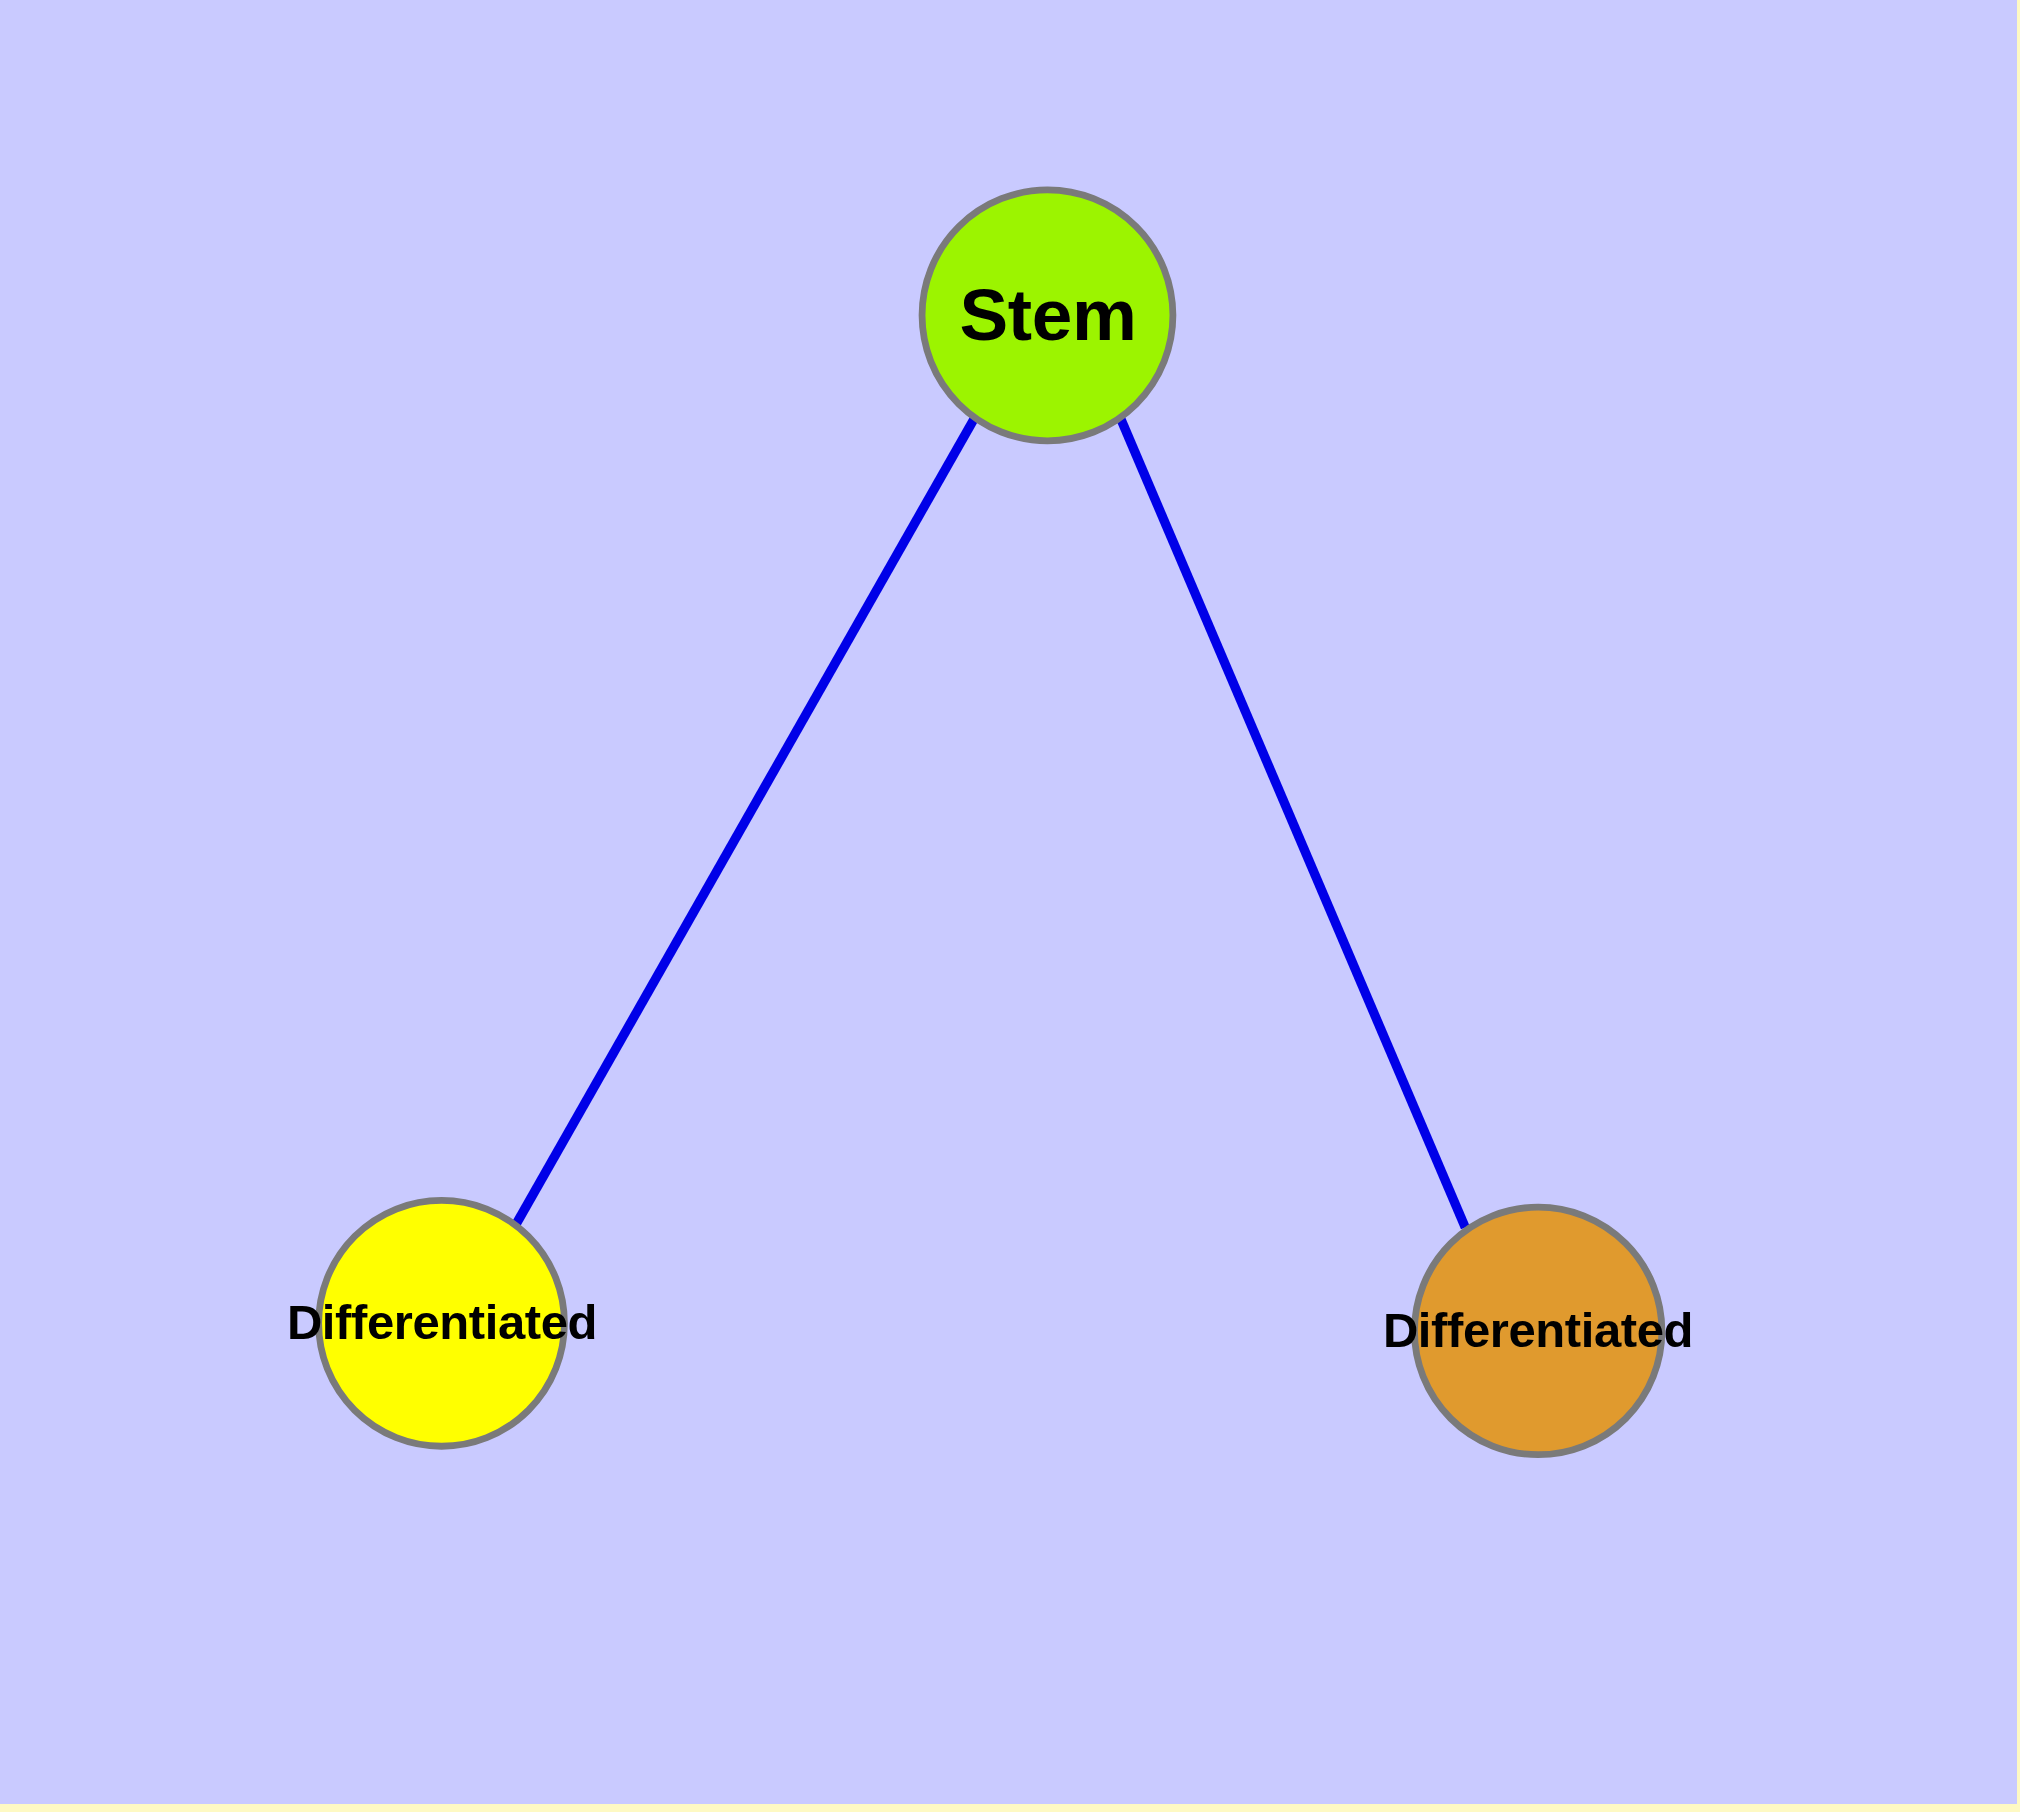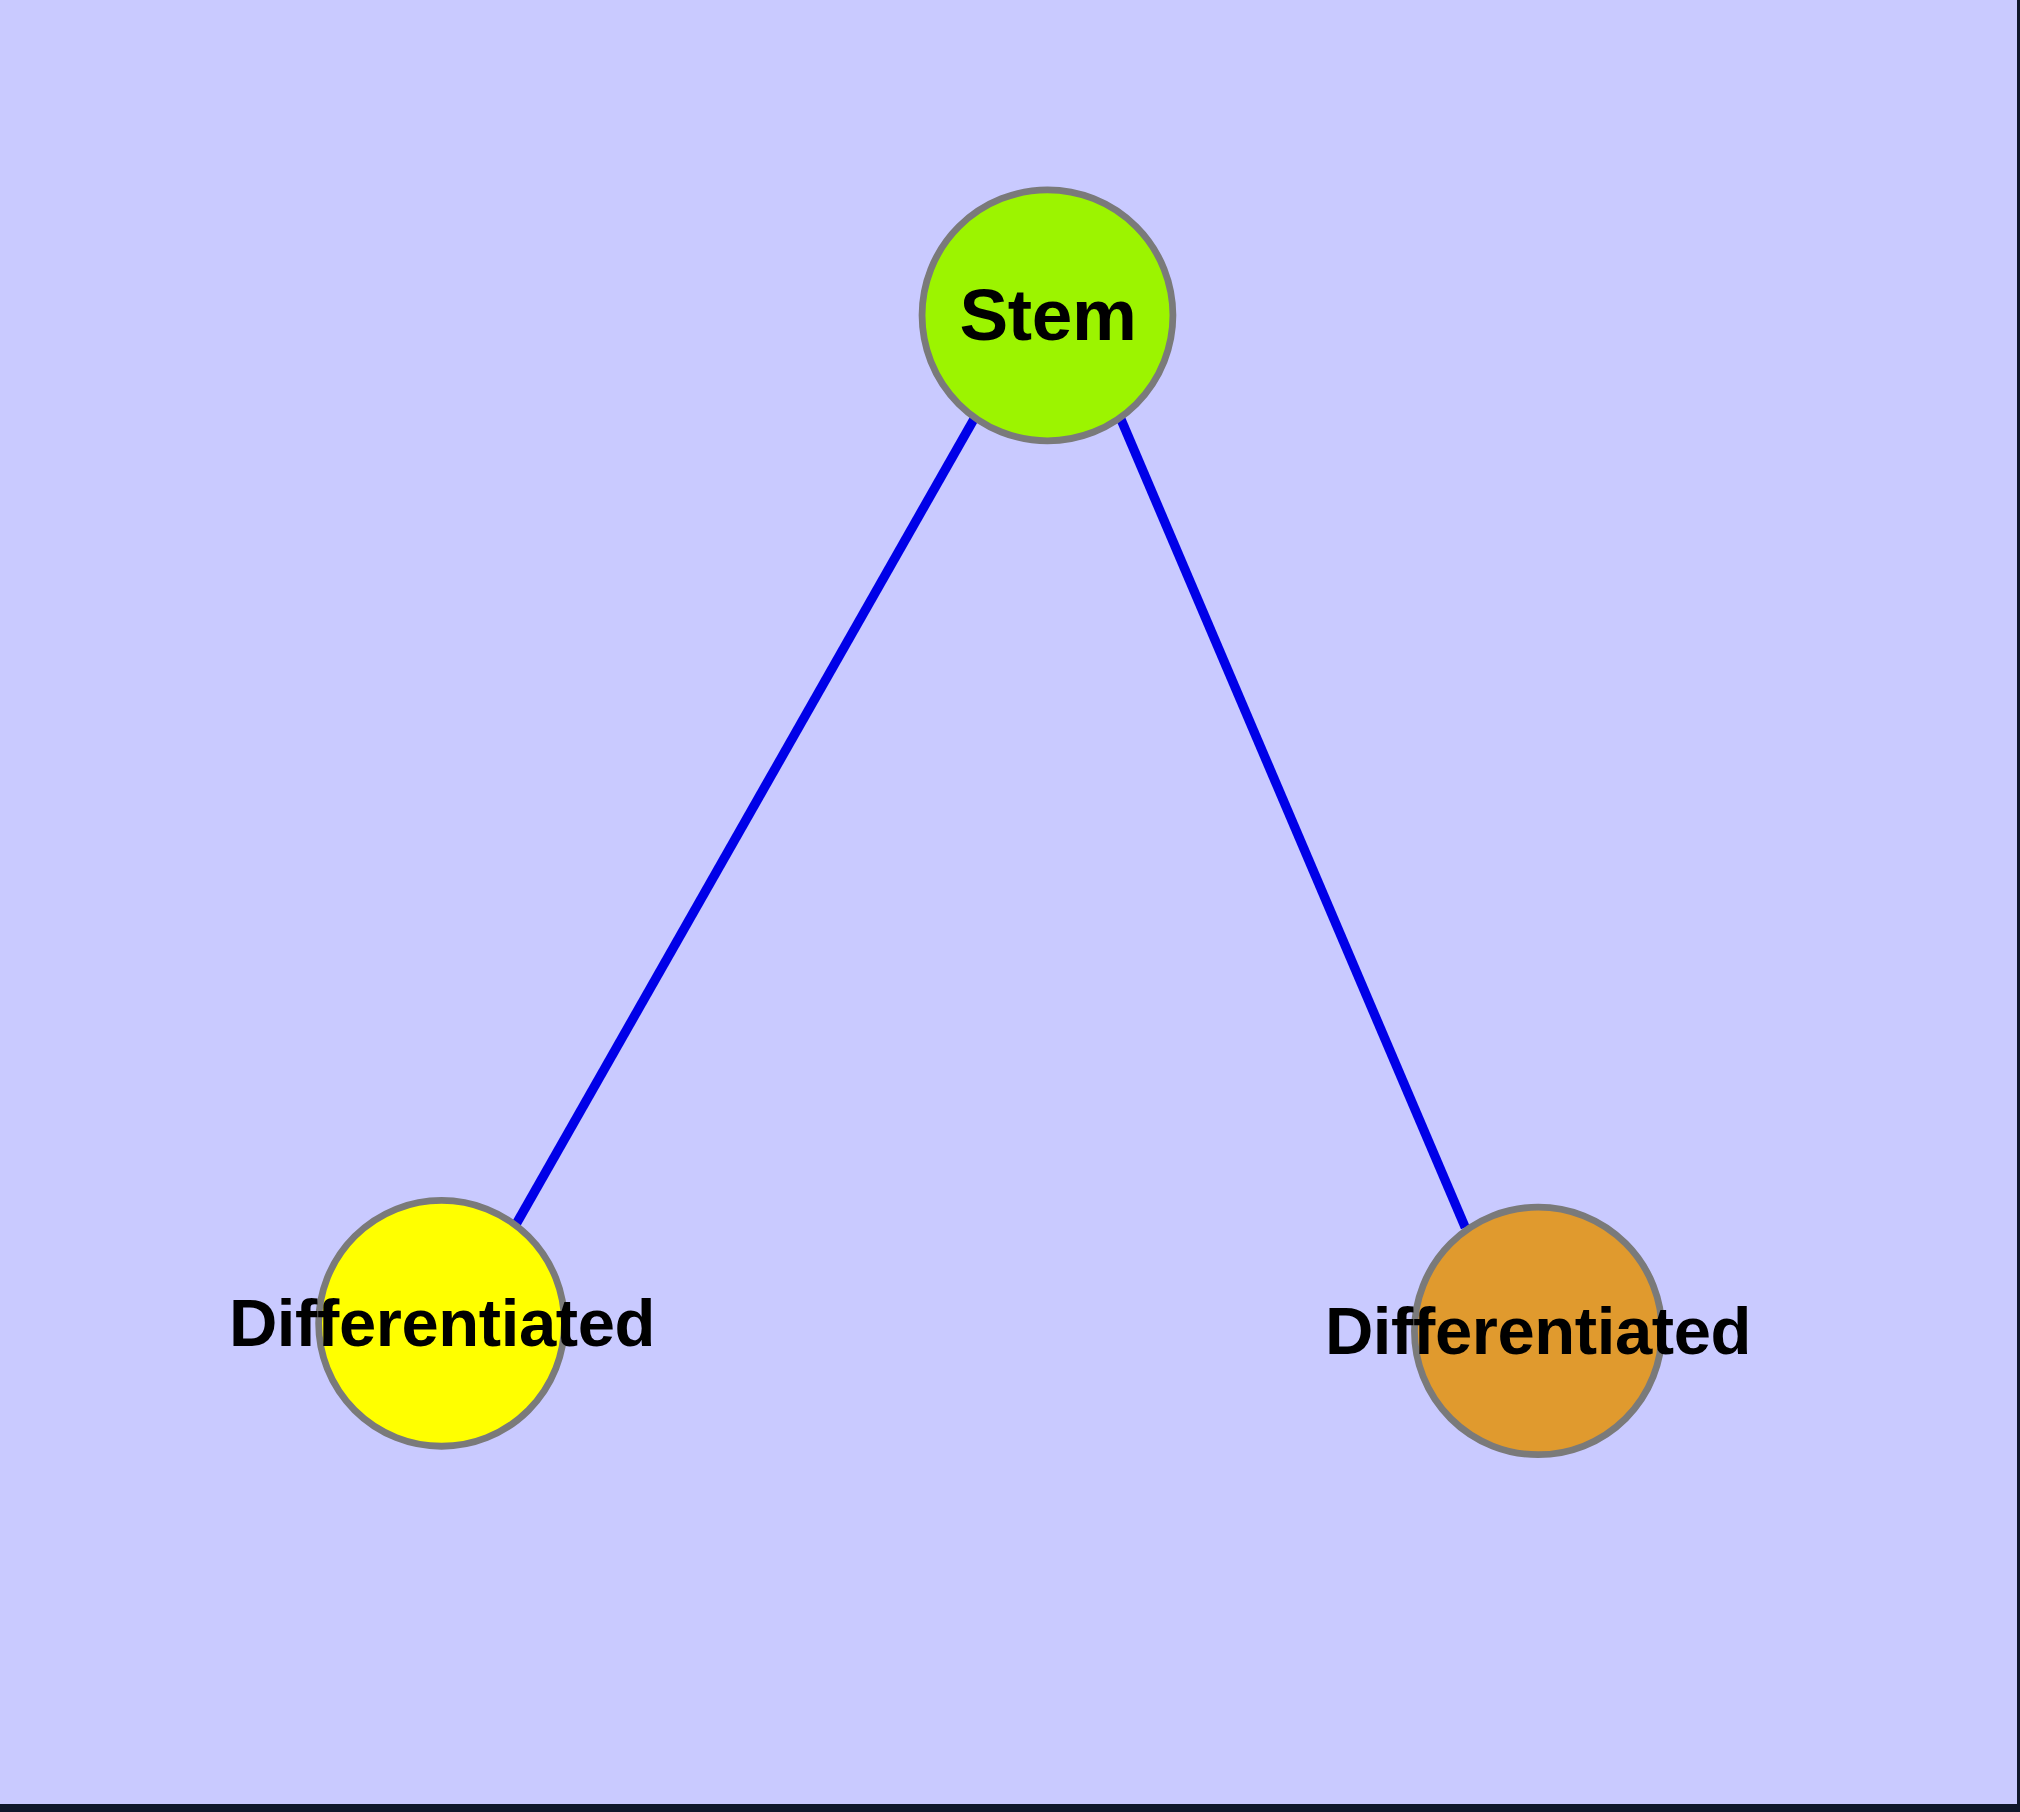--- a/index.html
+++ b/index.html
@@ -5,21 +5,21 @@
 <style>
   html, body {
     margin: 0;
     padding: 0;
     background: #ffffff;
   }
   #stage {
     position: relative;
     width: 2021px;
     height: 1812px;
-    background: #0f172a;
+    background: #fef9c3;
     overflow: hidden;
     font-family: "Liberation Sans", "DejaVu Sans", sans-serif;
   }
   #canvas {
     position: absolute;
     left: 0;
     top: 0;
     width: 2017px;
     height: 1804px;
     background: #c9caff;
@@ -40,21 +40,21 @@
     line-height: 1.02;
     white-space: pre;
     pointer-events: none;
     transform: translate(-50%, -50%);
     letter-spacing: -0.4px;
   }
   .node-label.root {
     font-size: 73px;
   }
   .node-label.leaf {
-    font-size: 67px;
+    font-size: 49px;
   }
 </style>
 </head>
 <body>
 
 <div id="stage">
   <div id="canvas">
 
     <svg id="graph-svg" viewBox="0 0 2380 2128" preserveAspectRatio="none">
       <g id="edges-group">

